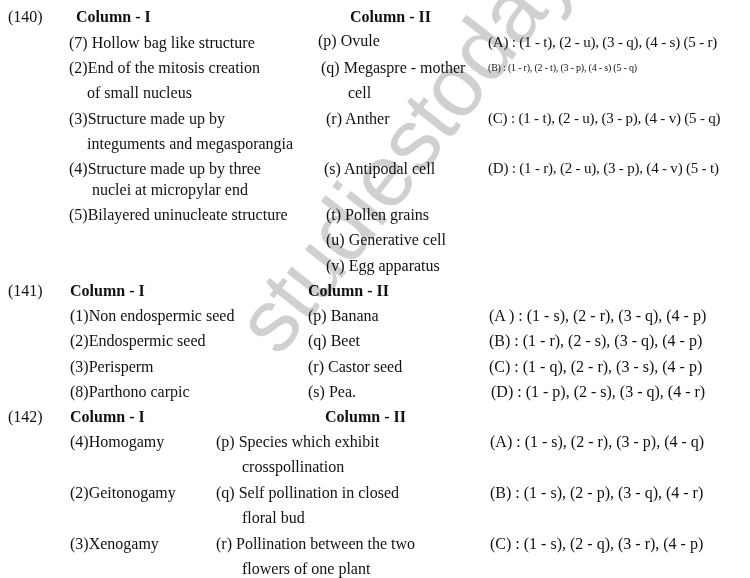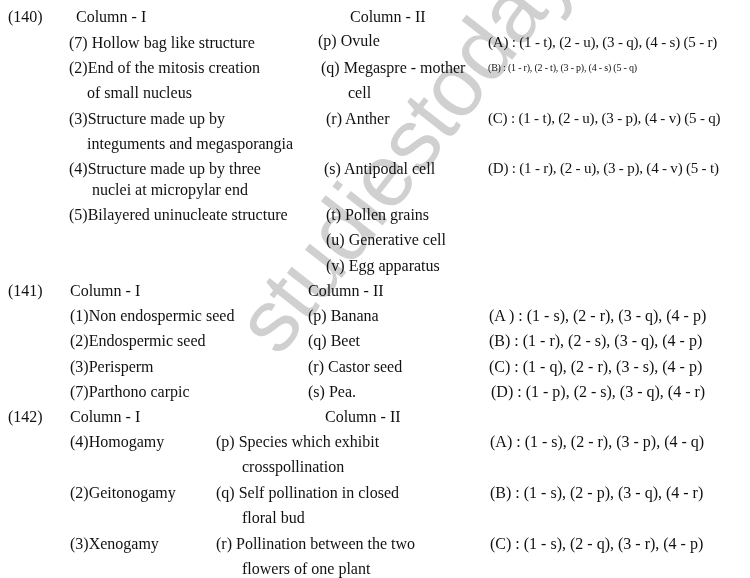--- a/index.html
+++ b/index.html
@@ -2,21 +2,21 @@
 <html><head>
   <meta charset="utf-8">
   <style>
     html, body { margin: 0; padding: 0; background: #ffffff; }
     body {
       width: 750px; height: 578px; position: relative; overflow: hidden;
       font-family: "Liberation Serif", "DejaVu Serif", serif;
       color: #111111; font-size: 16px; line-height: 19px;
     }
     .t { position: absolute; white-space: nowrap; }
-    .b { font-weight: normal; }
+    .b { font-weight: bold; }
     .wm {
       position: absolute; left: 255px; top: 330px;
       font-family: "Liberation Sans", "DejaVu Sans", sans-serif;
       font-size: 88px; color: #c8c8c8; opacity: 0.85;
       transform: rotate(-52deg); transform-origin: left center;
       white-space: nowrap; letter-spacing: -1px; pointer-events: none;
       z-index: 0;
     }
     .content { position: absolute; inset: 0; z-index: 1; }
   </style>
@@ -57,21 +57,21 @@
   </div>
 
   <div>
     <span class="t" style="left:8px;top:281px">(141)</span>
     <span class="t b" style="left:70px;top:281px">Column - I</span>
     <span class="t b" style="left:308px;top:281px">Column - II</span>
 
     <span class="t" style="left:70px;top:306px">(1)Non endospermic seed</span>
     <span class="t" style="left:70px;top:331px">(2)Endospermic seed</span>
     <span class="t" style="left:70px;top:357px">(3)Perisperm</span>
-    <span class="t" style="left:70px;top:382px">(7)Parthono carpic</span>
+    <span class="t" style="left:70px;top:382px">(8)Parthono carpic</span>
 
     <span class="t" style="left:308px;top:306px">(p) Banana</span>
     <span class="t" style="left:308px;top:331px">(q) Beet</span>
     <span class="t" style="left:308px;top:357px">(r) Castor seed</span>
     <span class="t" style="left:308px;top:382px">(s) Pea.</span>
 
     <span class="t" style="left:489px;top:306px">(A ) : (1 - s), (2 - r), (3 - q), (4 - p)</span>
     <span class="t" style="left:489px;top:331px">(B) : (1 - r), (2 - s), (3 - q), (4 - p)</span>
     <span class="t" style="left:489px;top:357px">(C) : (1 - q), (2 - r), (3 - s), (4 - p)</span>
     <span class="t" style="left:491px;top:382px">(D) : (1 - p), (2 - s), (3 - q), (4 - r)</span>

